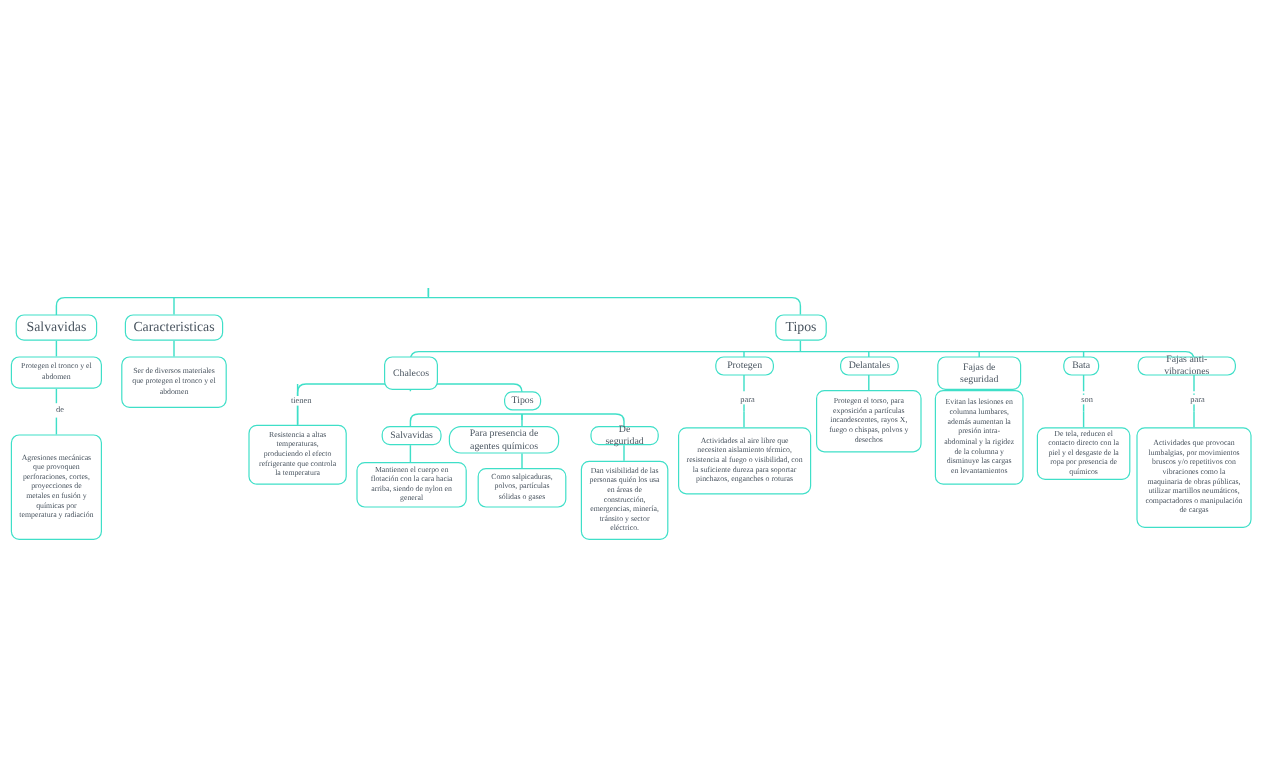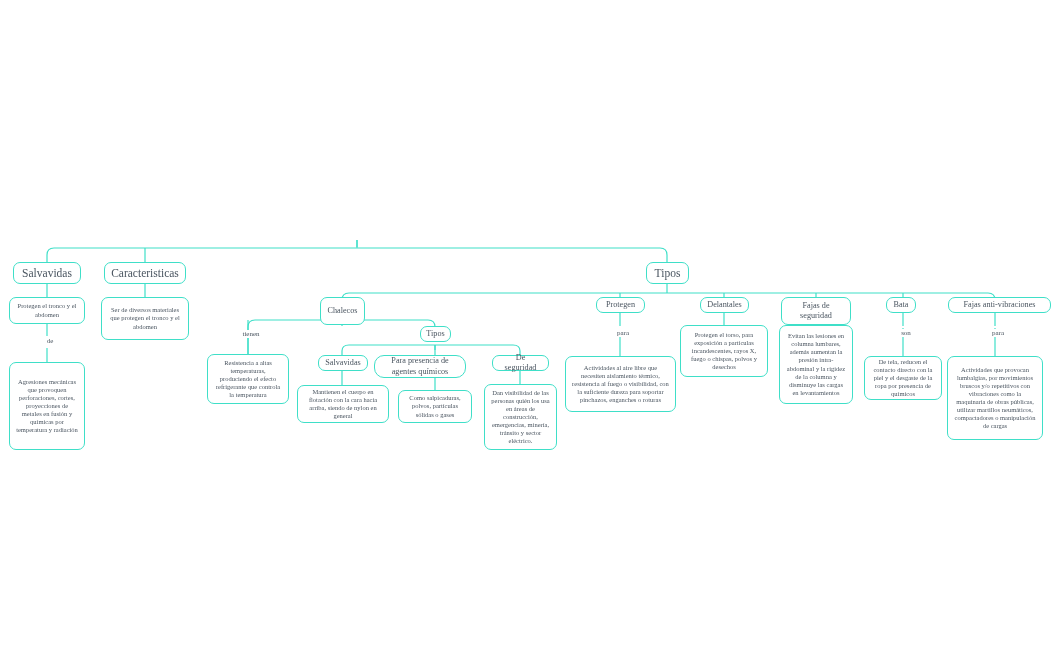--- a/index.html
+++ b/index.html
@@ -114,17 +114,17 @@
   <div class="node h2" style="left:700px;top:297px;width:49px;height:16px;">Delantales</div>
   <div class="node leaf" style="left:680px;top:325px;width:88px;height:52px;">Protegen el torso, para exposición a partículas incandescentes, rayos X, fuego o chispas, polvos y desechos</div>
 
   <div class="node h2" style="left:781px;top:297px;width:70px;height:28px;">Fajas de seguridad</div>
   <div class="node leaf" style="left:779px;top:325px;width:74px;height:79px;">Evitan las lesiones en columna lumbares, además aumentan la presión intra-abdominal y la rigidez de la columna y disminuye las cargas en levantamientos</div>
 
   <div class="node h2" style="left:886px;top:297px;width:30px;height:16px;">Bata</div>
   <div class="edge-label" style="left:889px;top:329px;width:28px;">son</div>
   <div class="node leaf" style="left:864px;top:356px;width:78px;height:44px;">De tela, reducen el contacto directo con la piel y el desgaste de la ropa por presencia de químicos</div>
 
-  <div class="node h2" style="left:948px;top:297px;width:103px;height:16px;">Fajas anti-vibraciones</div>
+  <div class="node h2" style="left:948px;top:297px;width:82px;height:16px;">Fajas anti-vibraciones</div>
   <div class="edge-label" style="left:981px;top:329px;width:28px;">para</div>
   <div class="node leaf" style="left:947px;top:356px;width:96px;height:84px;">Actividades que provocan lumbalgias, por movimientos bruscos y/o repetitivos con vibraciones como la maquinaria de obras públicas, utilizar martillos neumáticos, compactadores o manipulación de cargas</div>
 
 </div>
 
 </body></html>

